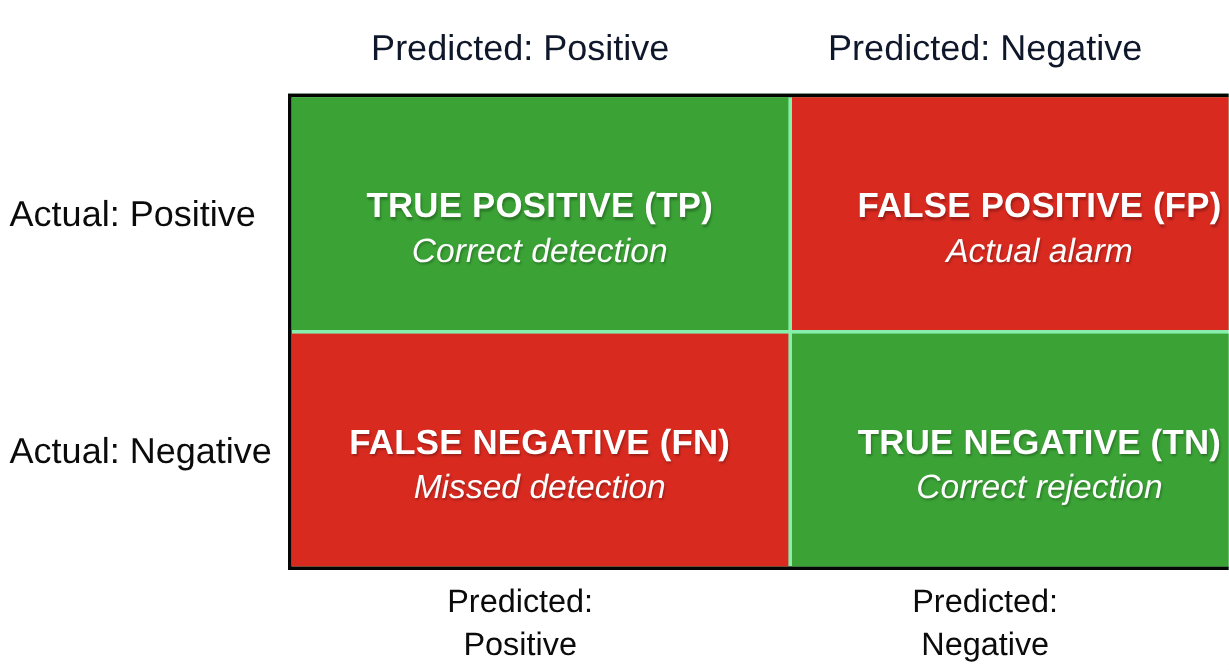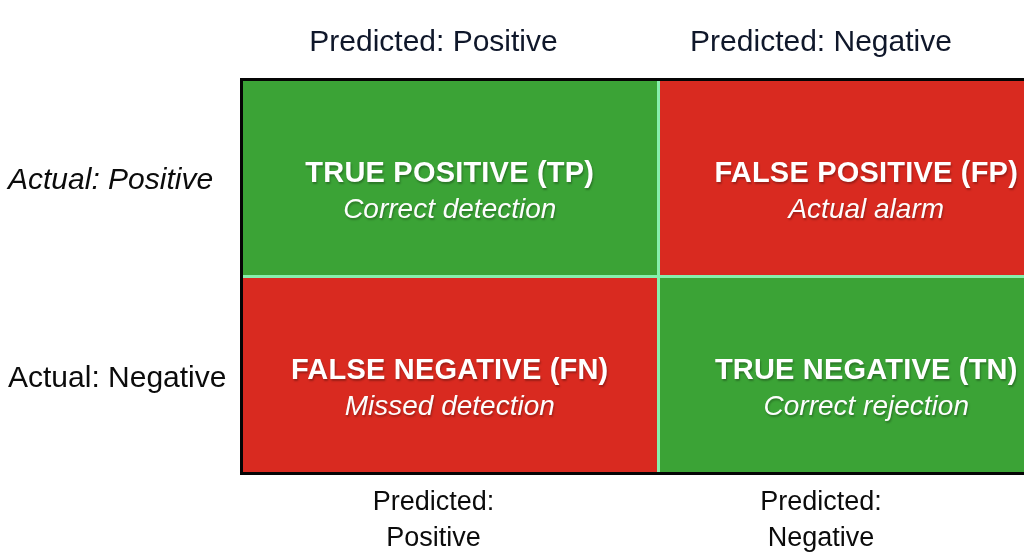--- a/index.html
+++ b/index.html
@@ -40,21 +40,21 @@
     position: absolute;
     left: 0px;
     width: 232px;
     font-size: 30px;
     color: #0b0b0b;
     text-align: left;
     padding-left: 8px;
     box-sizing: border-box;
     white-space: nowrap;
   }
-  #row-label-positive { top: 162px; font-style: italic; }
+  #row-label-positive { top: 162px; }
   #row-label-negative { top: 360px; }
 
   
   #matrix {
     position: absolute;
     left: 240px;
     top: 78px;
     width: 836px;
     height: 397px;
     display: grid;

